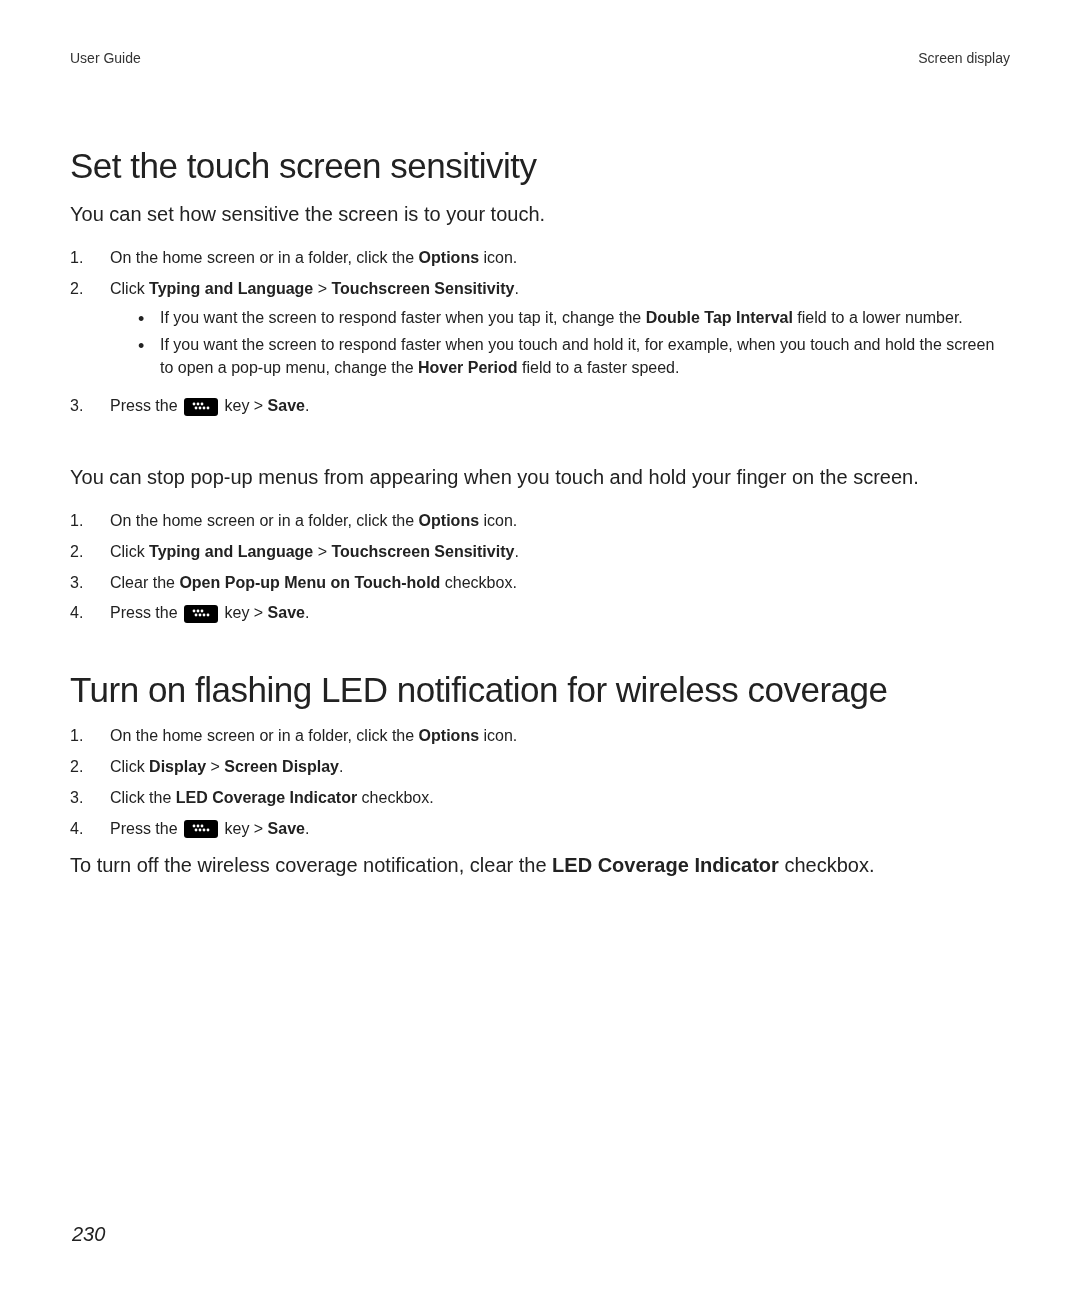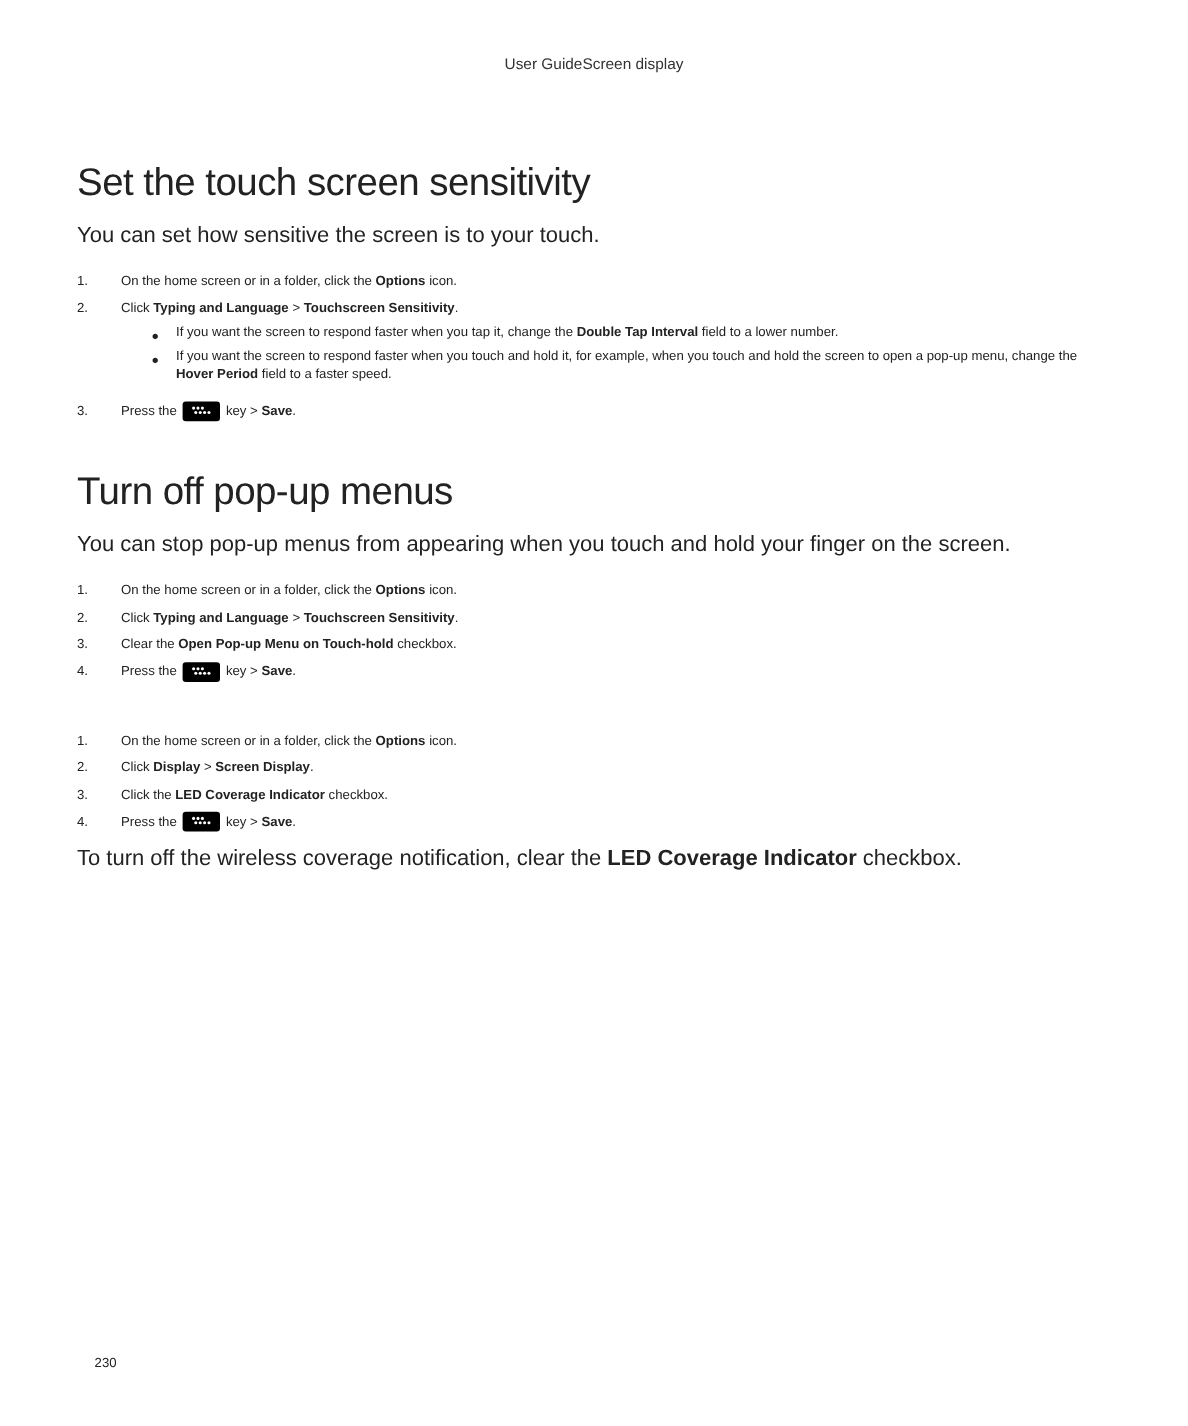--- a/index.html
+++ b/index.html
@@ -14,21 +14,21 @@
   }
   .page {
     padding: 50px 70px 50px 70px;
     box-sizing: border-box;
     width: 100%;
     height: 100%;
     position: relative;
   }
   .header-row {
     display: flex;
-    justify-content: center;
+    justify-content: space-between;
     font-size: 14px;
     color: #333;
     margin-bottom: 80px;
   }
   h1 {
     font-size: 35px;
     font-weight: 400;
     margin: 30px 0 14px 0;
     letter-spacing: -0.5px;
   }
@@ -37,21 +37,21 @@
     line-height: 1.4;
     margin: 10px 0 18px 0;
   }
   ol.steps {
     list-style: none;
     padding: 0;
     margin: 0 0 10px 0;
     counter-reset: step;
   }
   ol.steps > li {
-    font-size: 12px;
+    font-size: 16px;
     line-height: 1.55;
     padding-left: 40px;
     position: relative;
     margin-bottom: 6px;
   }
   ol.steps > li::before {
     counter-increment: step;
     content: counter(step) ".";
     position: absolute;
     left: 0;
@@ -86,23 +86,24 @@
     position: relative;
     margin: 0 2px;
   }
   .menukey svg {
     position: absolute;
     left: 50%; top: 50%;
     transform: translate(-50%, -50%);
   }
   .page-number {
     position: absolute;
-    left: 86px;
+    left: 72px;
     bottom: 50px;
-    font-size: 12px;
+    font-size: 20px;
+    font-style: italic;
   }
   .section { margin-bottom: 44px; }
 </style>
 </head>
 <body>
 
 <div class="page">
 
   <div class="header-row">
     <span>User Guide</span>
@@ -137,21 +138,20 @@
                 <circle cx="9" cy="7" r="1.4"></circle>
                 <circle cx="13" cy="7" r="1.4"></circle>
                 <circle cx="17" cy="7" r="1.4"></circle>
               </g>
             </svg></span><span> key &gt; </span><strong>Save</strong><span>.</span>
       </li>
     </ol>
   </div>
 
   <div class="section">
-    <h1>Turn off pop-up menus</h1>
     <p class="intro">You can stop pop-up menus from appearing when you touch and hold your finger on the screen.</p>
     <ol class="steps">
       <li>
         <span>On the home screen or in a folder, click the </span><strong>Options</strong><span> icon.</span>
       </li>
       <li>
         <span>Click </span><strong>Typing and Language</strong><span> &gt; </span><strong>Touchscreen Sensitivity</strong><span>.</span>
       </li>
       <li>
         <span>Clear the </span><strong>Open Pop-up Menu on Touch-hold</strong><span> checkbox.</span>
@@ -166,20 +166,21 @@
                 <circle cx="9" cy="7" r="1.4"></circle>
                 <circle cx="13" cy="7" r="1.4"></circle>
                 <circle cx="17" cy="7" r="1.4"></circle>
               </g>
             </svg></span><span> key &gt; </span><strong>Save</strong><span>.</span>
       </li>
     </ol>
   </div>
 
   <div class="section">
+    <h1>Turn on flashing LED notification for wireless coverage</h1>
     <ol class="steps">
       <li>
         <span>On the home screen or in a folder, click the </span><strong>Options</strong><span> icon.</span>
       </li>
       <li>
         <span>Click </span><strong>Display</strong><span> &gt; </span><strong>Screen Display</strong><span>.</span>
       </li>
       <li>
         <span>Click the </span><strong>LED Coverage Indicator</strong><span> checkbox.</span>
       </li>

